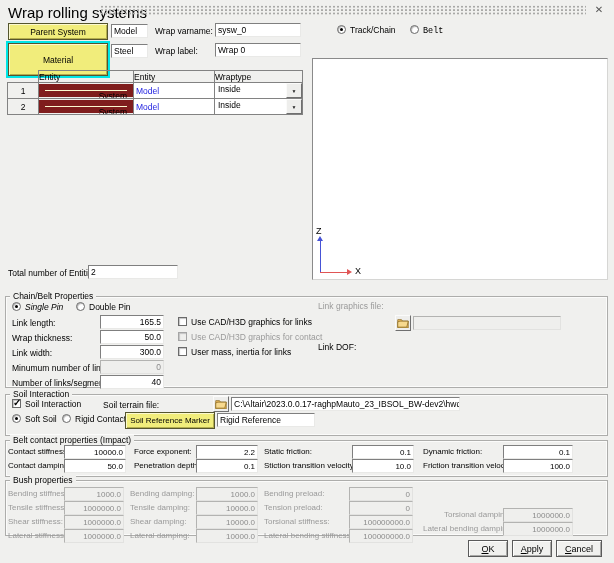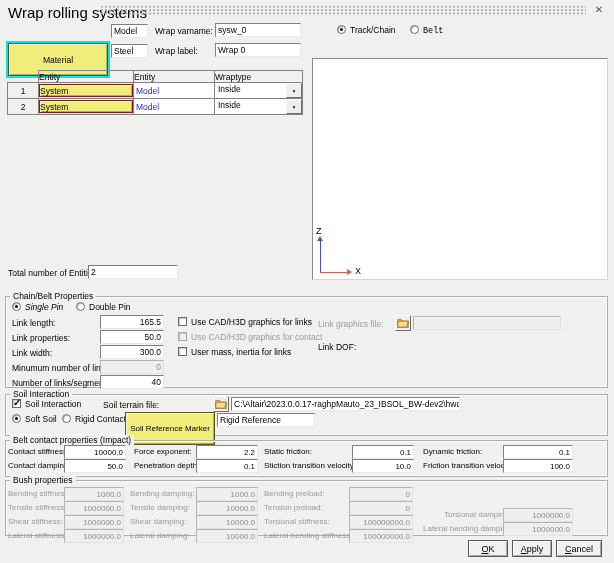--- a/index.html
+++ b/index.html
@@ -56,23 +56,23 @@
     background-size:4px 3.4px;}
   .close{position:absolute;font-size:10px;color:#555;width:14px;height:13px;text-align:center;line-height:13px;}
   
   .etable{position:absolute;border-collapse:collapse;table-layout:fixed;}
   .etable td{border:1px solid #828282;padding:0;font-size:8.5px;overflow:hidden;}
   .etable td.nb{border:none;background:transparent;}
   .etable tr.hrow td{height:11px;}
   .etable tr.drow td{height:15px;}
   .numcell{text-align:center;}
   .valcell{background:#fff;padding-left:2px !important;}
-  .ybtn-fill{position:relative;margin:0;height:13px;background:#f1ed7b;border:1px solid #7f1d1d;
+  .ybtn-fill{position:relative;margin:0;height:13px;background:#f1ed7b;border:6px solid #7f1d1d;
     box-shadow:inset 1px 1px 0 #fbf9cf, inset -1px -1px 0 #b3ad4e;
-    text-align:left;line-height:12px;box-sizing:border-box;}
+    text-align:right;line-height:12px;box-sizing:border-box;}
   .dd-fill{position:relative;height:15px;background:#fff;}
   
   .panel{position:absolute;background:#fff;box-sizing:border-box;
     border:1px solid;border-color:#8a8a8a #d6d6d4 #d6d6d4 #8a8a8a;}
   
   .folderbtn{position:absolute;width:16px;height:16px;box-sizing:border-box;background:#eeeeec;
     border:1px solid;border-color:#fbfbfa #6f6f6f #6f6f6f #fbfbfa;padding:0;display:flex;align-items:center;justify-content:center;}
   
   .btn{position:absolute;box-sizing:border-box;background:#f0f0ee;
     border:1px solid #5a5a5a;box-shadow:inset 1px 1px 0 #fdfdfc, inset -1px -1px 0 #a8a8a6;
@@ -85,20 +85,21 @@
 </style>
 </head>
 <body>
 
 <div class="dlg">
 
   <div class="lbl" style="left:8px;top:4px;font-size:15px;">Wrap rolling systems</div>
   <div class="grip" style="left:100px;top:5px;width:486px;height:10px;"></div>
   <div class="close" style="left:592px;top:3px;">✕</div>
 
+  <div class="ybtn" style="left:8px;top:23px;width:100px;height:17px;">Parent System</div>
   <div class="fld blue" style="left:111px;top:24px;width:37px;">Model</div>
   <div class="ybtn hl" style="left:8px;top:43px;width:100px;height:33px;">Material</div>
   <div class="fld blue" style="left:111px;top:44px;width:37px;">Steel</div>
 
   <div class="lbl" style="left:155px;top:26px;">Wrap varname:</div>
   <input class="fld" style="left: 215px; top: 23px; width: 86px;" value="sysw_0">
   <div class="lbl" style="left:155px;top:46px;">Wrap label:</div>
   <input class="fld" style="left: 215px; top: 43px; width: 86px;" value="Wrap 0">
 
   <div class="ritem" style="left:337px;top:25px;">
@@ -169,40 +170,40 @@
 
   <div class="ritem" style="left:12px;top:302px;font-style:italic;">
     <span class="radio sel"></span><span>Single Pin</span>
   </div>
   <div class="ritem" style="left:76px;top:302px;">
     <span class="radio"></span><span>Double Pin</span>
   </div>
 
   <div class="lbl" style="left:12px;top:318px;">Link length:</div>
   <input class="fld num" style="left: 100px; top: 315px; width: 64px;" value="165.5">
-  <div class="lbl" style="left:12px;top:333px;">Link properties:</div>
+  <div class="lbl" style="left:12px;top:333px;">Wrap thickness:</div>
   <input class="fld num" style="left: 100px; top: 330px; width: 64px;" value="50.0">
   <div class="lbl" style="left:12px;top:348px;">Link width:</div>
   <input class="fld num" style="left: 100px; top: 345px; width: 64px;" value="300.0">
   <div class="lbl" style="left:12px;top:363px;">Minumum number of links:</div>
   <input class="fld num dis" disabled="" style="left: 100px; top: 360px; width: 64px;" value="0">
   <div class="lbl" style="left:12px;top:378px;">Number of links/segments:</div>
   <input class="fld num" style="left: 100px; top: 375px; width: 64px;" value="40">
 
   <div class="ritem" style="left:178px;top:317px;">
     <span class="cb"></span><span>Use CAD/H3D graphics for links</span>
   </div>
   <div class="ritem gray" style="left:178px;top:332px;">
     <span class="cb dis"></span><span>Use CAD/H3D graphics for contact</span>
   </div>
   <div class="ritem" style="left:178px;top:347px;">
     <span class="cb"></span><span>User mass, inertia for links</span>
   </div>
 
-  <div class="lbl gray" style="left:318px;top:319px;">Link graphics file:</div>
+  <div class="lbl gray" style="left:318px;top:301px;">Link graphics file:</div>
   <button class="folderbtn" style="left:395px;top:315px;">
     <svg width="12" height="10" viewBox="0 0 16 13">
       <path d="M1 2 h5 l1.5 2 H15 v9 H1 z" fill="#f2c063" stroke="#8a6a20" stroke-width="1"></path>
       <path d="M1 5 L4 4 H15 L13 12 H1 z" fill="#f7d98e" stroke="#8a6a20" stroke-width="1"></path>
     </svg>
   </button>
   <div class="fld dis" style="left:413px;top:316px;width:148px;"></div>
 
   <div class="lbl" style="left:318px;top:342px;">Link DOF:</div>
 
@@ -221,21 +222,21 @@
 
   <div class="lbl" style="left:103px;top:400px;">Soil terrain file:</div>
   <button class="folderbtn" style="left:213px;top:396px;">
     <svg width="12" height="10" viewBox="0 0 16 13">
       <path d="M1 2 h5 l1.5 2 H15 v9 H1 z" fill="#f2c063" stroke="#8a6a20" stroke-width="1"></path>
       <path d="M1 5 L4 4 H15 L13 12 H1 z" fill="#f7d98e" stroke="#8a6a20" stroke-width="1"></path>
     </svg>
   </button>
   <div class="fld" style="left:231px;top:397px;width:229px;">C:\Altair\2023.0.0.17-raghpMauto_23_IBSOL_BW-dev2\hwde</div>
 
-  <div class="ybtn" style="left:125px;top:412px;width:90px;height:33px;font-size:8px;">Soil Reference Marker</div>
+  <div class="ybtn" style="left:125px;top:412px;width:90px;height:17px;font-size:8px;">Soil Reference Marker</div>
   <div class="fld blue" style="left:217px;top:413px;width:98px;">Rigid Reference</div>
 
   <div class="group" style="left:5px;top:440px;width:603px;height:37px;"></div>
   <div class="gtitle lbl" style="left:10px;top:435px;">Belt contact properties (Impact)</div>
 
   <div class="lbl f8" style="left:8px;top:447px;">Contact stiffness:</div>
   <input class="fld num f8" style="left: 64px; top: 445px; width: 62px;" value="10000.0">
   <div class="lbl f8" style="left:134px;top:447px;">Force exponent:</div>
   <input class="fld num f8" style="left: 196px; top: 445px; width: 62px;" value="2.2">
   <div class="lbl f8" style="left:264px;top:447px;">Static friction:</div>

